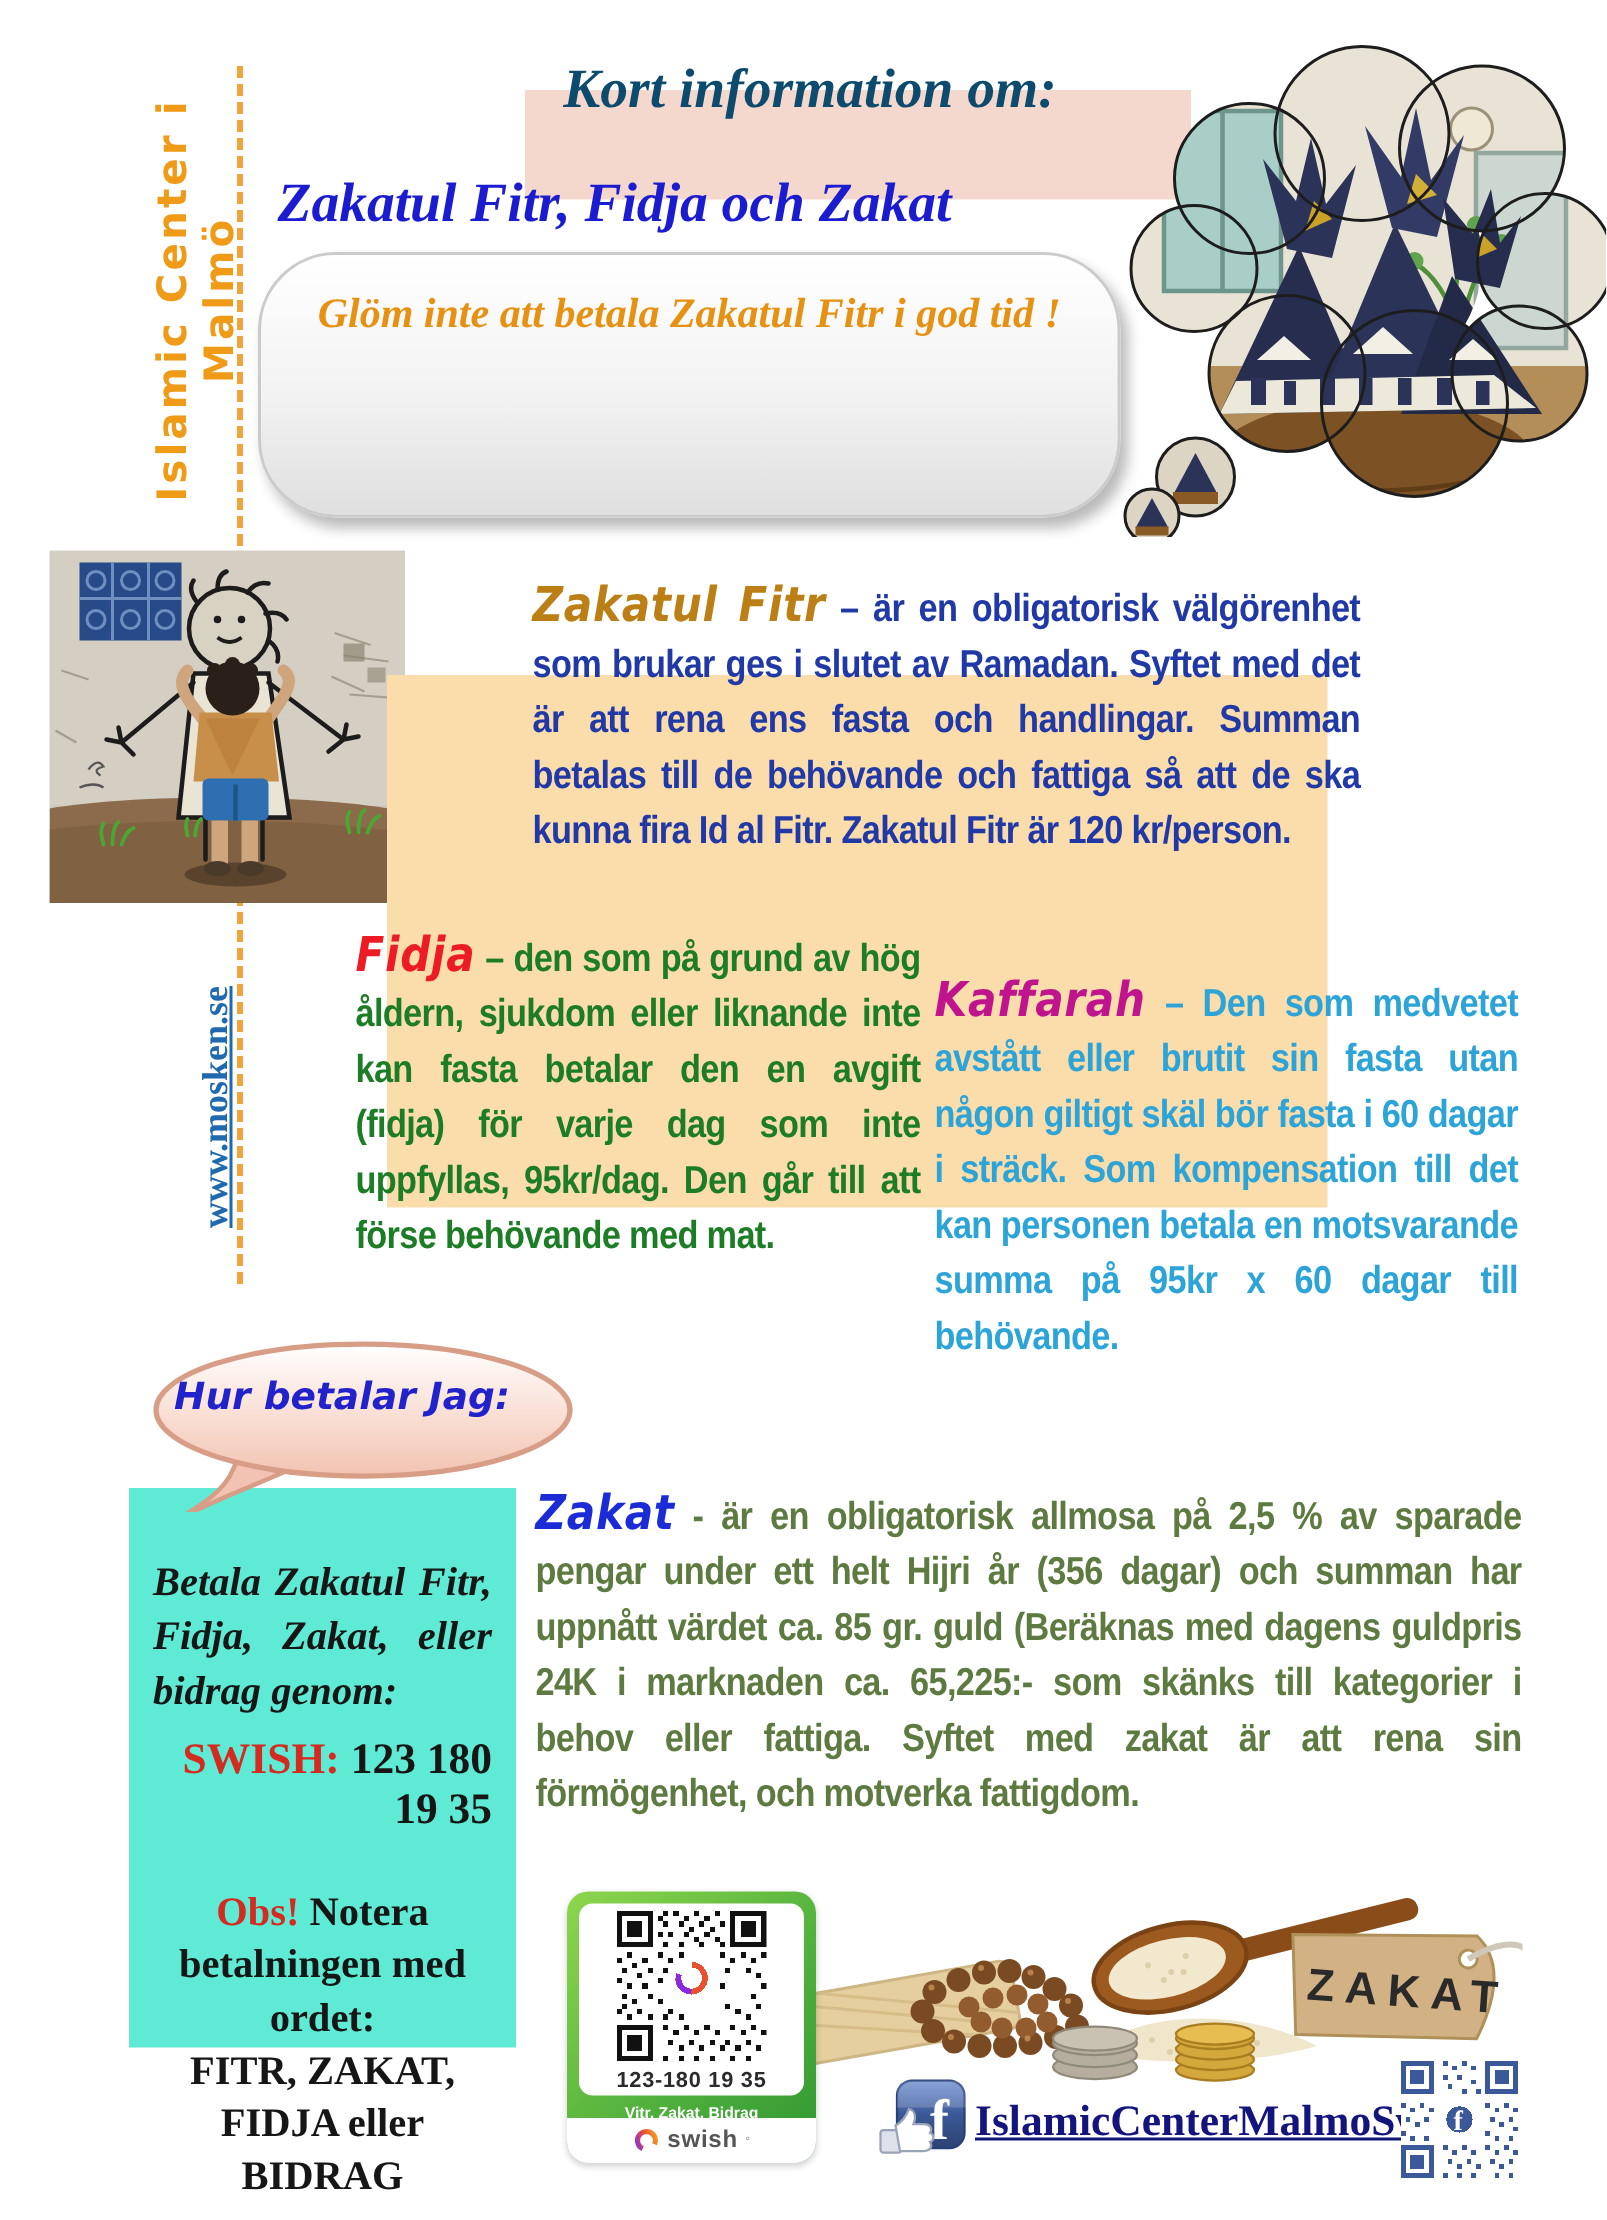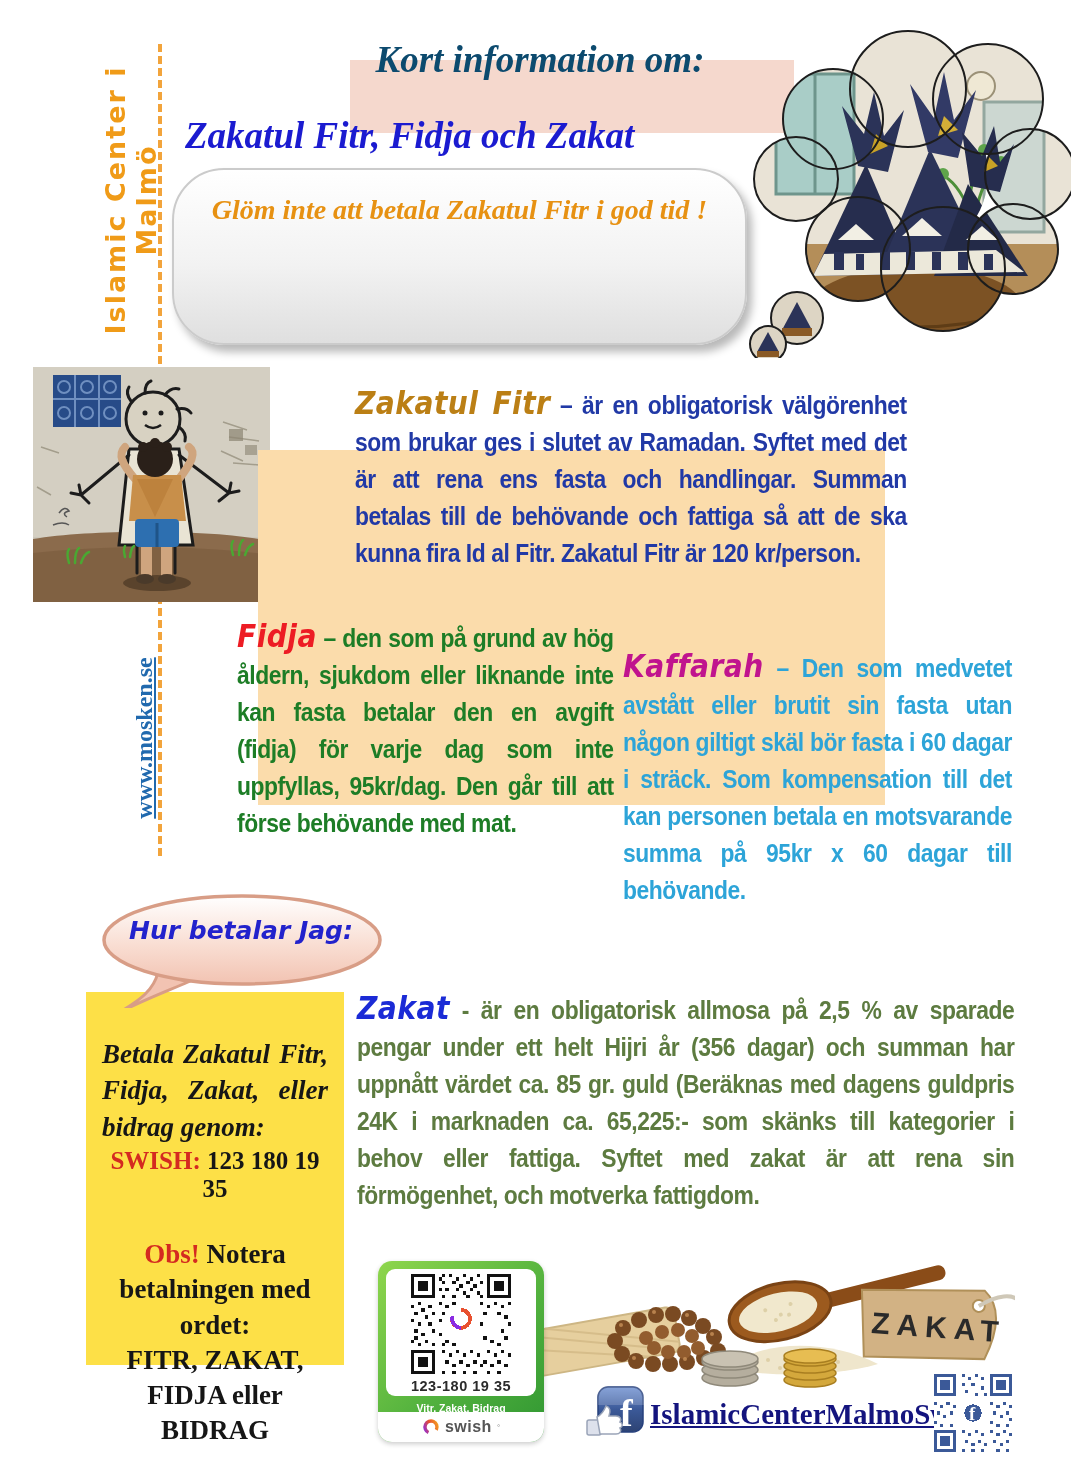--- a/index.html
+++ b/index.html
@@ -77,30 +77,30 @@
   .p-fidja .script-h { color:#ed1c24; }
   .p-kaffarah{ left:623px; top:648px; width:442px; color:#2da4d8; }
   .p-kaffarah .script-h { color:#c0148e; }
   .p-zakat   { left:357px; top:990px; width:747px; color:#5d7b40; }
   .p-zakat .script-h { color:#1b2bd6; }
   
   .speech-bubble { position:absolute; left:96px; top:890px; width:292px; height:118px; z-index:3; }
   .speech-text {
     position:absolute; left:116px; top:916px; width:250px; z-index:4;
     font-family:"DejaVu Sans", sans-serif; font-style:italic; font-weight:bold;
-    font-size:25px; color:#2222cc; text-align:center;
+    font-size:25px; color:#2222cc; text-align:left;
   }
   .payment-box {
     position:absolute; left:86px; top:992px; width:258px; height:373px;
-    background:#fde047; padding:44px 16px 0; z-index:2;
+    background:#5eead4; padding:44px 16px 0; z-index:2;
     font-family:"Liberation Serif", serif; color:#161616;
   }
   .pay-intro { font-style:italic; font-weight:bold; font-size:27px; line-height:1.35; text-align:justify; }
   .pay-bg    { margin-top:14px; text-align:center; font-weight:bold; font-size:31px; }
-  .pay-swish { margin-top:2px;  text-align:center; font-weight:bold; font-size:25px; }
+  .pay-swish { margin-top:12px;  text-align:right; font-weight:bold; font-size:29px; }
   .red-label { color:#d42a20; font-weight:bold; }
   .pay-note  { margin-top:34px; text-align:center; font-weight:bold; font-size:27px; line-height:1.3; }
   
   .swish-card {
     position:absolute; left:378px; top:1261px; width:166px; height:181px;
     border-radius:14px; overflow:hidden;
     background:linear-gradient(135deg,#8fd64d 0%,#53b23e 55%,#2f9632 100%);
     box-shadow:0 2px 5px rgba(0,0,0,0.2);
   }
   .qr-panel {

